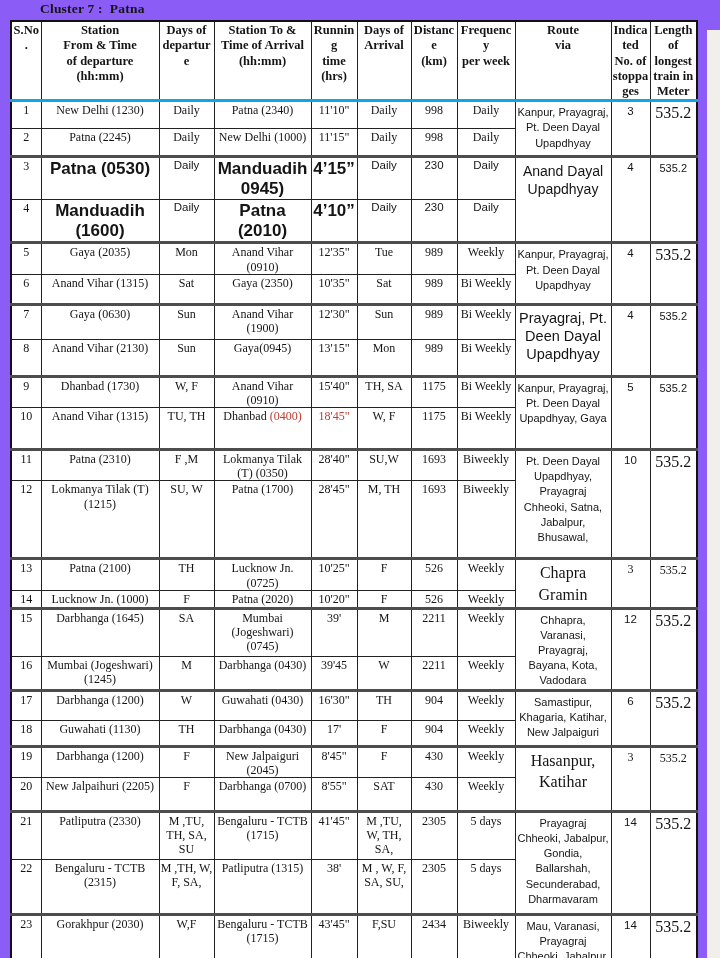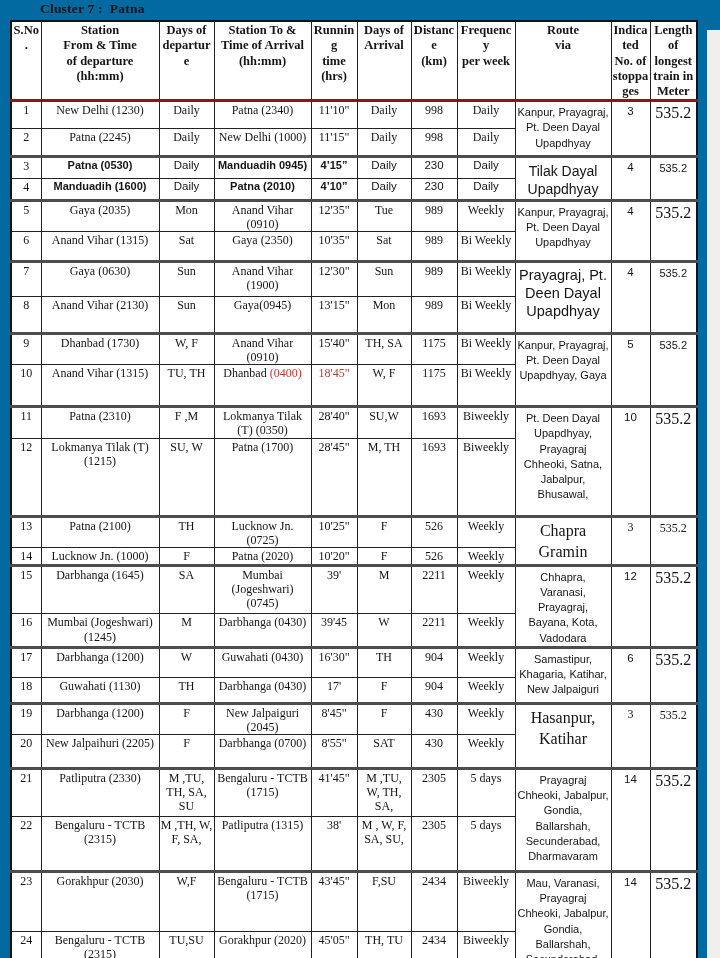--- a/index.html
+++ b/index.html
@@ -3,21 +3,21 @@
 <meta charset="utf-8">
 <style>
   html,body{margin:0;padding:0;}
   body{
     width:720px;height:958px;
     background:#ffffff;
     font-family:"Liberation Serif",serif;
     color:#151515;
     overflow:hidden;
   }
-  .page{position:relative;width:720px;height:958px;background:#0369a1;overflow:hidden;}
+  .page{position:relative;width:720px;height:958px;background:#8b5cf6;overflow:hidden;}
   .scan-edge{position:absolute;top:30px;right:0;width:13px;height:928px;background:#f0efea;}
   .title{
     position:absolute;top:1px;left:40px;
     font-weight:bold;font-size:13.5px;letter-spacing:.2px;white-space:pre;
   }
   table{
     position:absolute;top:20px;left:10px;width:686px;
     border-collapse:collapse;table-layout:fixed;
     border:2px solid #111;
     background:#fff;
@@ -27,27 +27,27 @@
     text-align:center;vertical-align:top;
     padding:1px 1px 0 1px;
     font-size:12px;line-height:1.18;
     overflow:hidden;
     word-wrap:break-word;
   }
   thead tr{height:74px;}
   th{
     font-weight:bold;font-size:12.5px;line-height:1.22;
     white-space:pre-line;
-    border-bottom:3px solid #7f1d1d;
+    border-bottom:3px solid #0ea5e9;
     padding-top:1px;
   }
   tr.gs td{border-top:3px solid #4d4d4d;}
   .red{color:#c23a30;margin-top:48px;}
   .sans{font-family:"Liberation Sans",sans-serif;font-size:11.5px;}
-  .b-sans{font-family:"Liberation Sans",sans-serif;font-weight:bold;font-size:11px;margin-top:25px;}
+  .b-sans{font-family:"Liberation Sans",sans-serif;font-weight:bold;font-size:17px;margin-top:25px;}
   .route-sans{font-family:"Liberation Sans",sans-serif;font-size:11px;line-height:1.38;padding-top:3px;}
   .route-sans-lg{font-family:"Liberation Sans",sans-serif;font-size:14px;line-height:1.3;padding-top:4px;}
   .route-sans-xl{font-family:"Liberation Sans",sans-serif;font-size:14.5px;line-height:1.24;padding-top:4px;margin-top:24px;}
   .route-serif{font-size:16px;line-height:1.35;padding-top:2px;}
   .stop-sans{font-family:"Liberation Sans",sans-serif;font-size:11.5px;padding-top:3px;}
   .stop-serif{font-size:12px;padding-top:2px;}
   .len-big{font-size:16px;padding-top:2px;}
   .len-sm-sans{font-family:"Liberation Sans",sans-serif;font-size:11px;padding-top:4px;}
   .len-sm-serif{font-size:12px;padding-top:3px;}
 </style>
@@ -132,21 +132,21 @@
         </tr>
         <tr class="gs" style="height: 18px;">
           <td>3</td>
           <td class="b-sans">Patna (0530)</td>
           <td class="sans">Daily</td>
           <td class="b-sans">Manduadih 0945)</td>
           <td class="b-sans">4’15”</td>
           <td class="sans">Daily</td>
           <td class="sans">230</td>
           <td class="sans">Daily</td>
-          <td class="route-sans-lg" rowspan="2">Tilak Dayal Upapdhyay</td>
+          <td class="route-sans-lg" rowspan="2">Anand Dayal Upapdhyay</td>
           <td class="stop-sans" rowspan="2">4</td>
           <td class="len-sm-sans" rowspan="2">535.2</td>
         </tr>
         <tr style="height: 18px;">
           <td>4</td>
           <td class="b-sans">Manduadih (1600)</td>
           <td class="sans">Daily</td>
           <td class="b-sans">Patna (2010)</td>
           <td class="b-sans">4’10”</td>
           <td class="sans">Daily</td>

